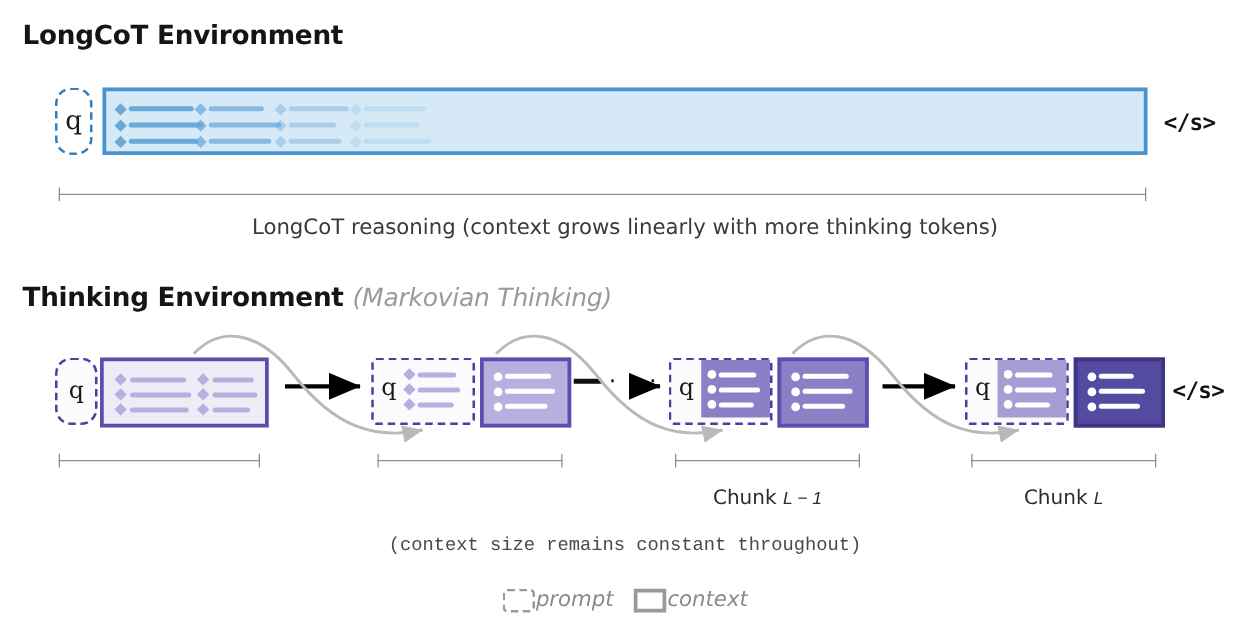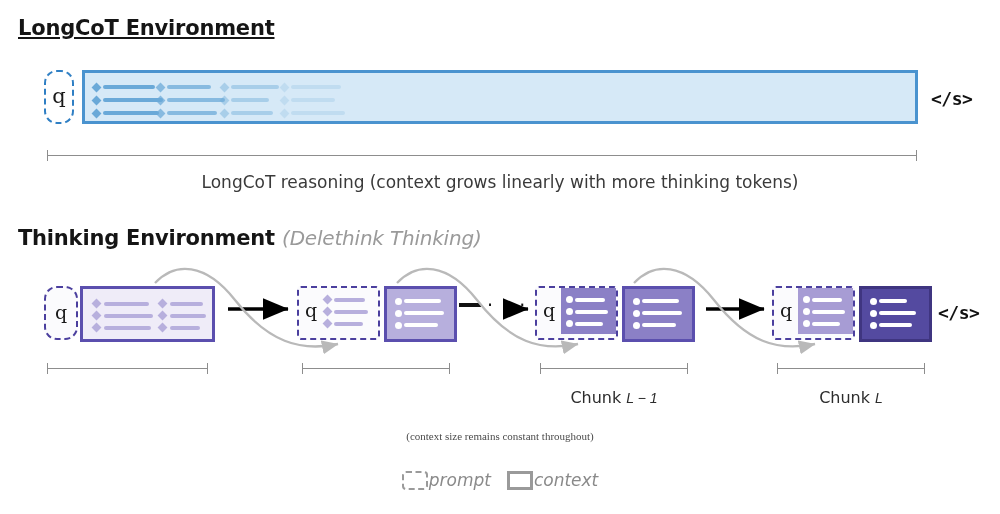--- a/index.html
+++ b/index.html
@@ -67,21 +67,21 @@
     font-family:"DejaVu Sans", sans-serif;
     font-size:17px;color:#3a3a3a;white-space:nowrap;
   }
   .chunk-label{
     font-family:"DejaVu Sans", sans-serif;
     font-size:16px;color:#2c2c2c;white-space:nowrap;text-align:center;
   }
   .mathi{font-family:Liberation Sans, sans-serif;font-style:italic;font-size:14px;}
   .mathn{font-family:"DejaVu Serif", serif;font-style:normal;font-size:15px;}
   .note{
-    font-family:Liberation Serif, serif;font-size:11px;color:#4a4a4a;
+    font-family:Liberation Mono, monospace;font-size:15px;color:#4a4a4a;
     white-space:nowrap;
   }
   .prompt-dashed{border:2.5px dashed #4b3f9e;border-radius:4px;background:#fbfbfd;}
   .prompt-dashed.round{border-radius:13px;}
   .resp-solid{border:3px solid #5b4fae;}
 
   .dline{position:absolute;height:4px;border-radius:2px;}
   .dtick{position:absolute;width:7px;height:7px;}
 
   
@@ -89,21 +89,21 @@
   .lg-solid{width:26px;height:19px;border:3px solid #9a9a9a;box-sizing:border-box;background:#fff;}
   .lg-text{font-family:"DejaVu Sans", sans-serif;font-style:italic;font-size:17px;color:#8a8a8a;}
 
   svg.overlay{position:absolute;left:0;top:0;width:1000px;height:514px;pointer-events:none;}
 </style>
 </head>
 <body>
 
 <div class="stage">
 
-  <div class="abs sec-title" style="left:18px;top:16px;text-decoration:underline;">LongCoT Environment</div>
+  <div class="abs sec-title" style="left:18px;top:16px;">LongCoT Environment</div>
 
   <div class="abs lcot-qbox" style="left:44px;top:70px;">
     <span class="qglyph">q</span>
   </div>
 
   <div class="abs lcot-resp" style="left:82px;top:70px;">
 
     <div class="tokgroup" style="left:8px;top:10px;opacity:1;">
       <div class="tokrow">
           <span class="tokdot" style="background:#6aa9d8;"></span>
@@ -170,21 +170,21 @@
       <div class="cap r"></div>
   </div>
 
   <div class="abs" style="left:0;top:172px;width:1000px;text-align:center;">
     <span class="cap-text">LongCoT reasoning</span>
     <span class="cap-text paren">(context grows linearly with more thinking tokens)</span>
   </div>
 
   <div class="abs sec-title" style="left:18px;top:226px;">
     <span>Thinking Environment</span>
-    <span class="sec-sub">(Delethink Thinking)</span>
+    <span class="sec-sub">(Markovian Thinking)</span>
   </div>
 
   <div class="abs prompt-dashed round" style="left:44px;top:286px;width:30px;height:50px;display:flex;align-items:center;justify-content:center;">
     <span class="qglyph small">q</span>
   </div>
   <div class="abs resp-solid" style="left:80px;top:286px;width:129px;height:50px;background:#efecf8;">
     <div class="dtick" style="left:10px;top:11px;background:#b7afdd;transform:rotate(45deg);"></div>
     <div class="dline" style="left:21px;top:13px;width:45px;background:#b7afdd;"></div>
     <div class="dtick" style="left:10px;top:23px;background:#b7afdd;transform:rotate(45deg);"></div>
     <div class="dline" style="left:21px;top:25px;width:49px;background:#b7afdd;"></div>

